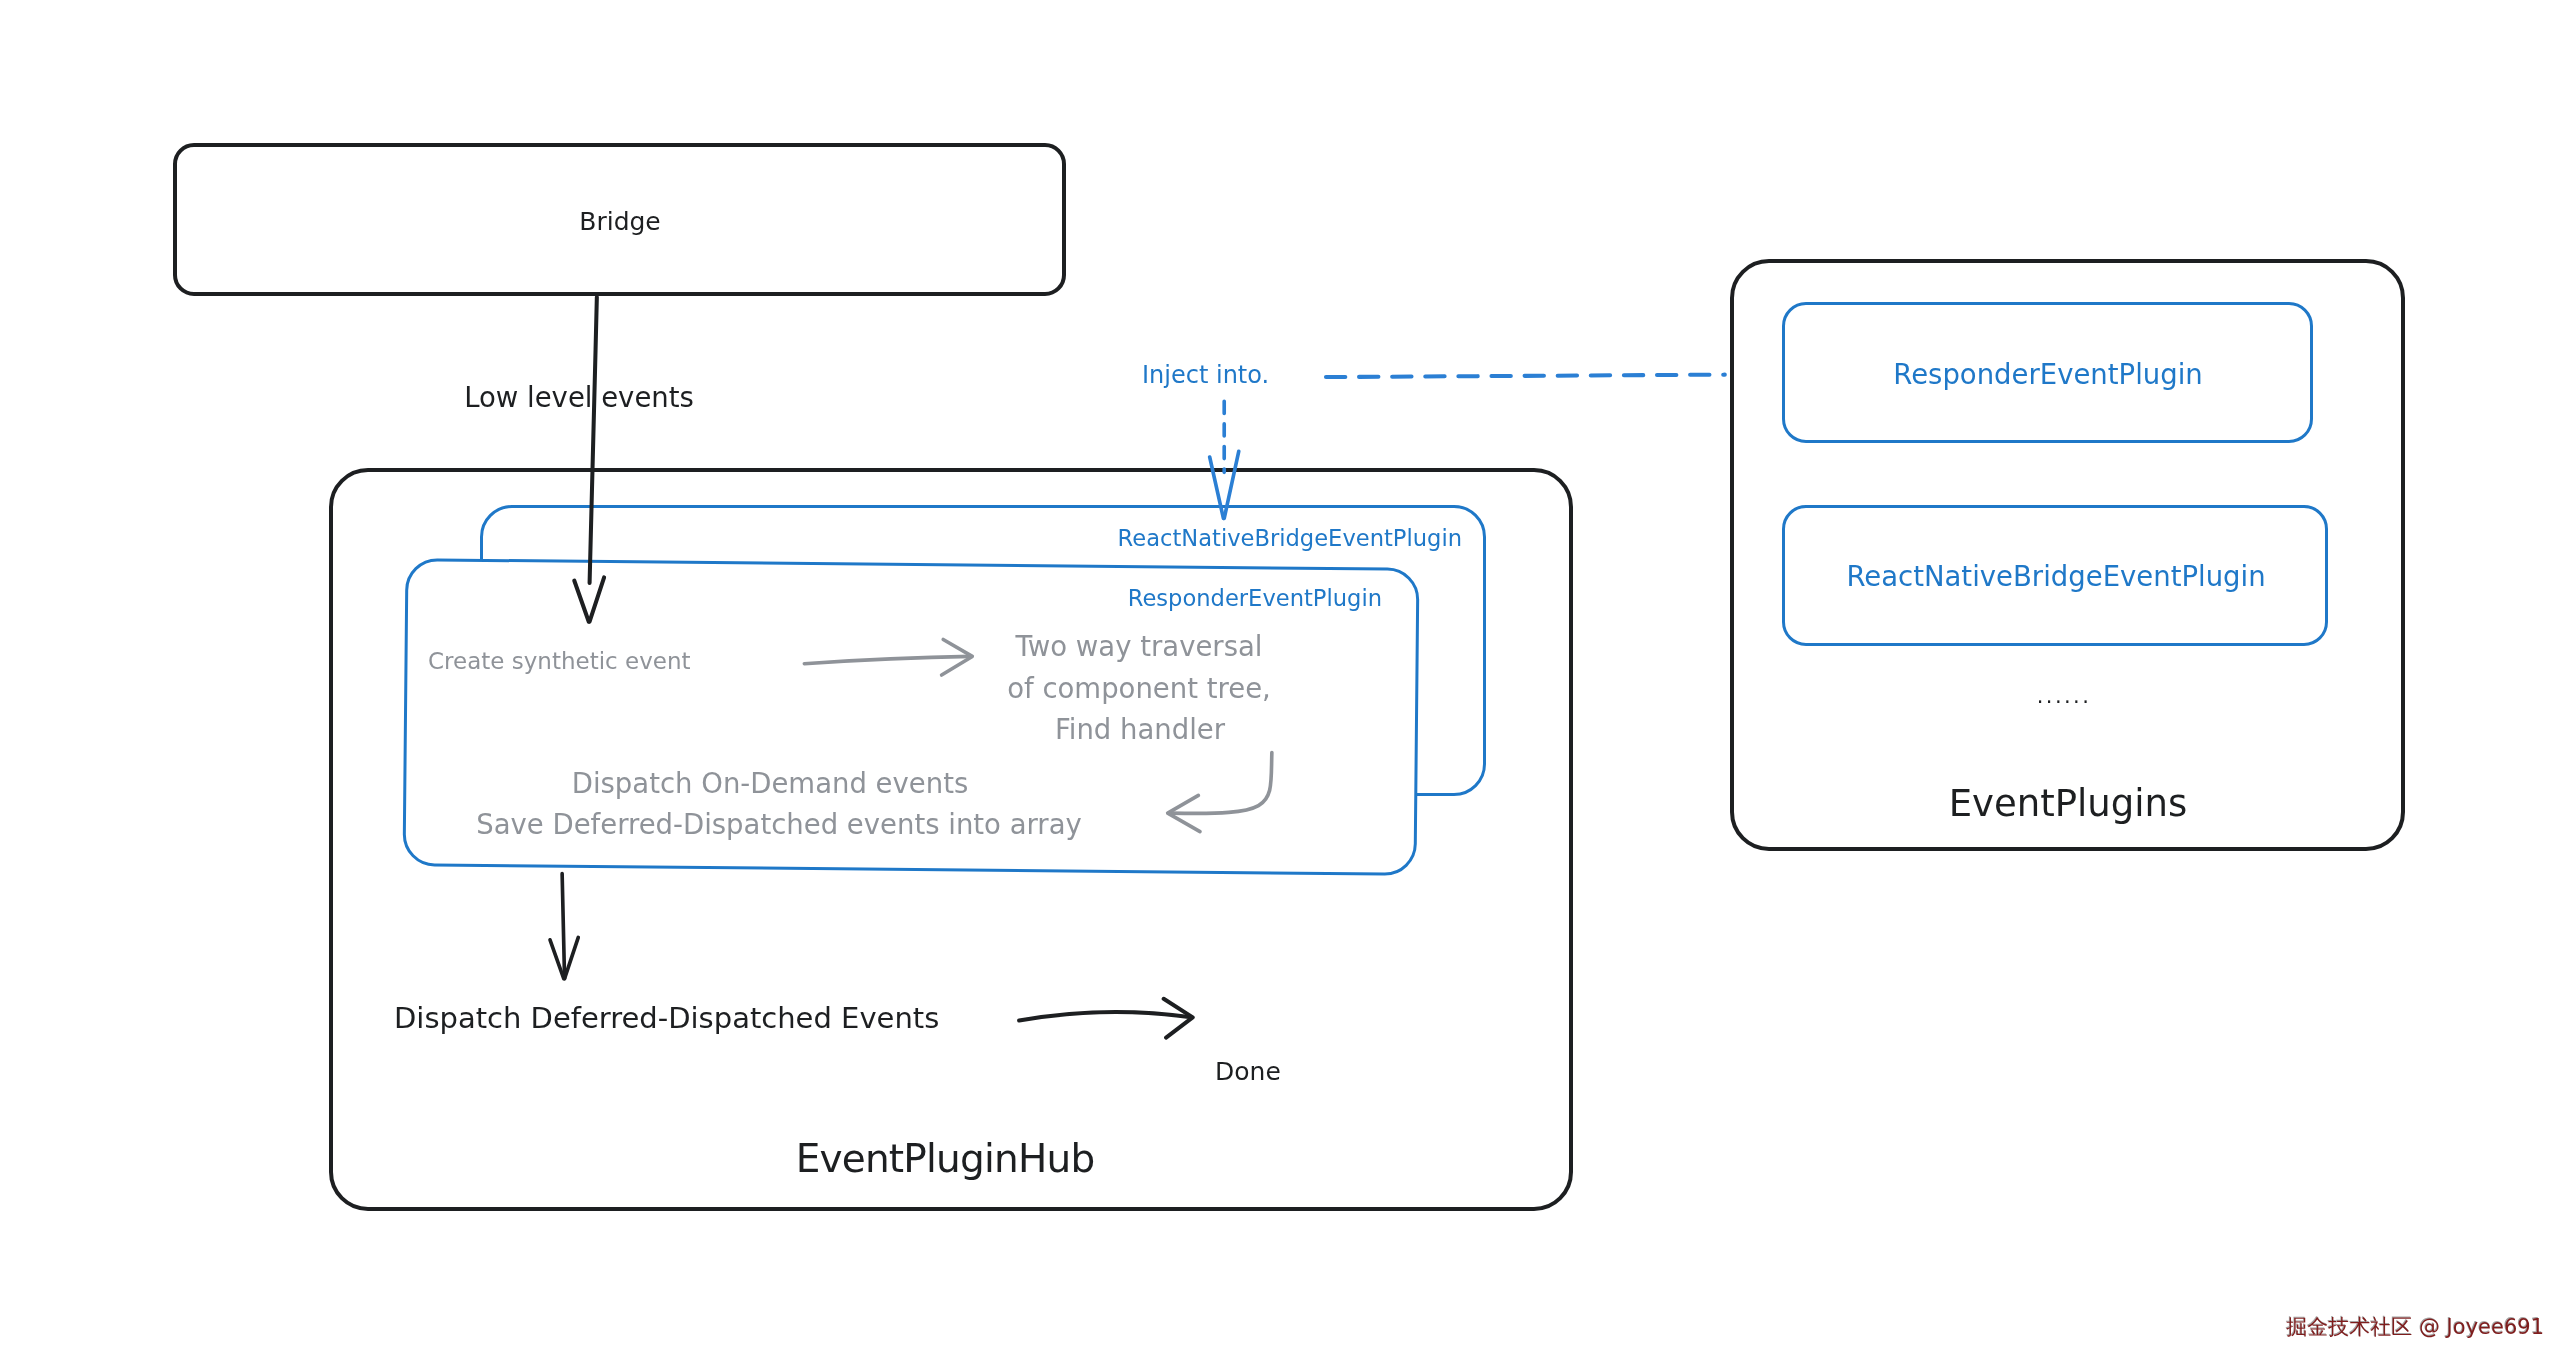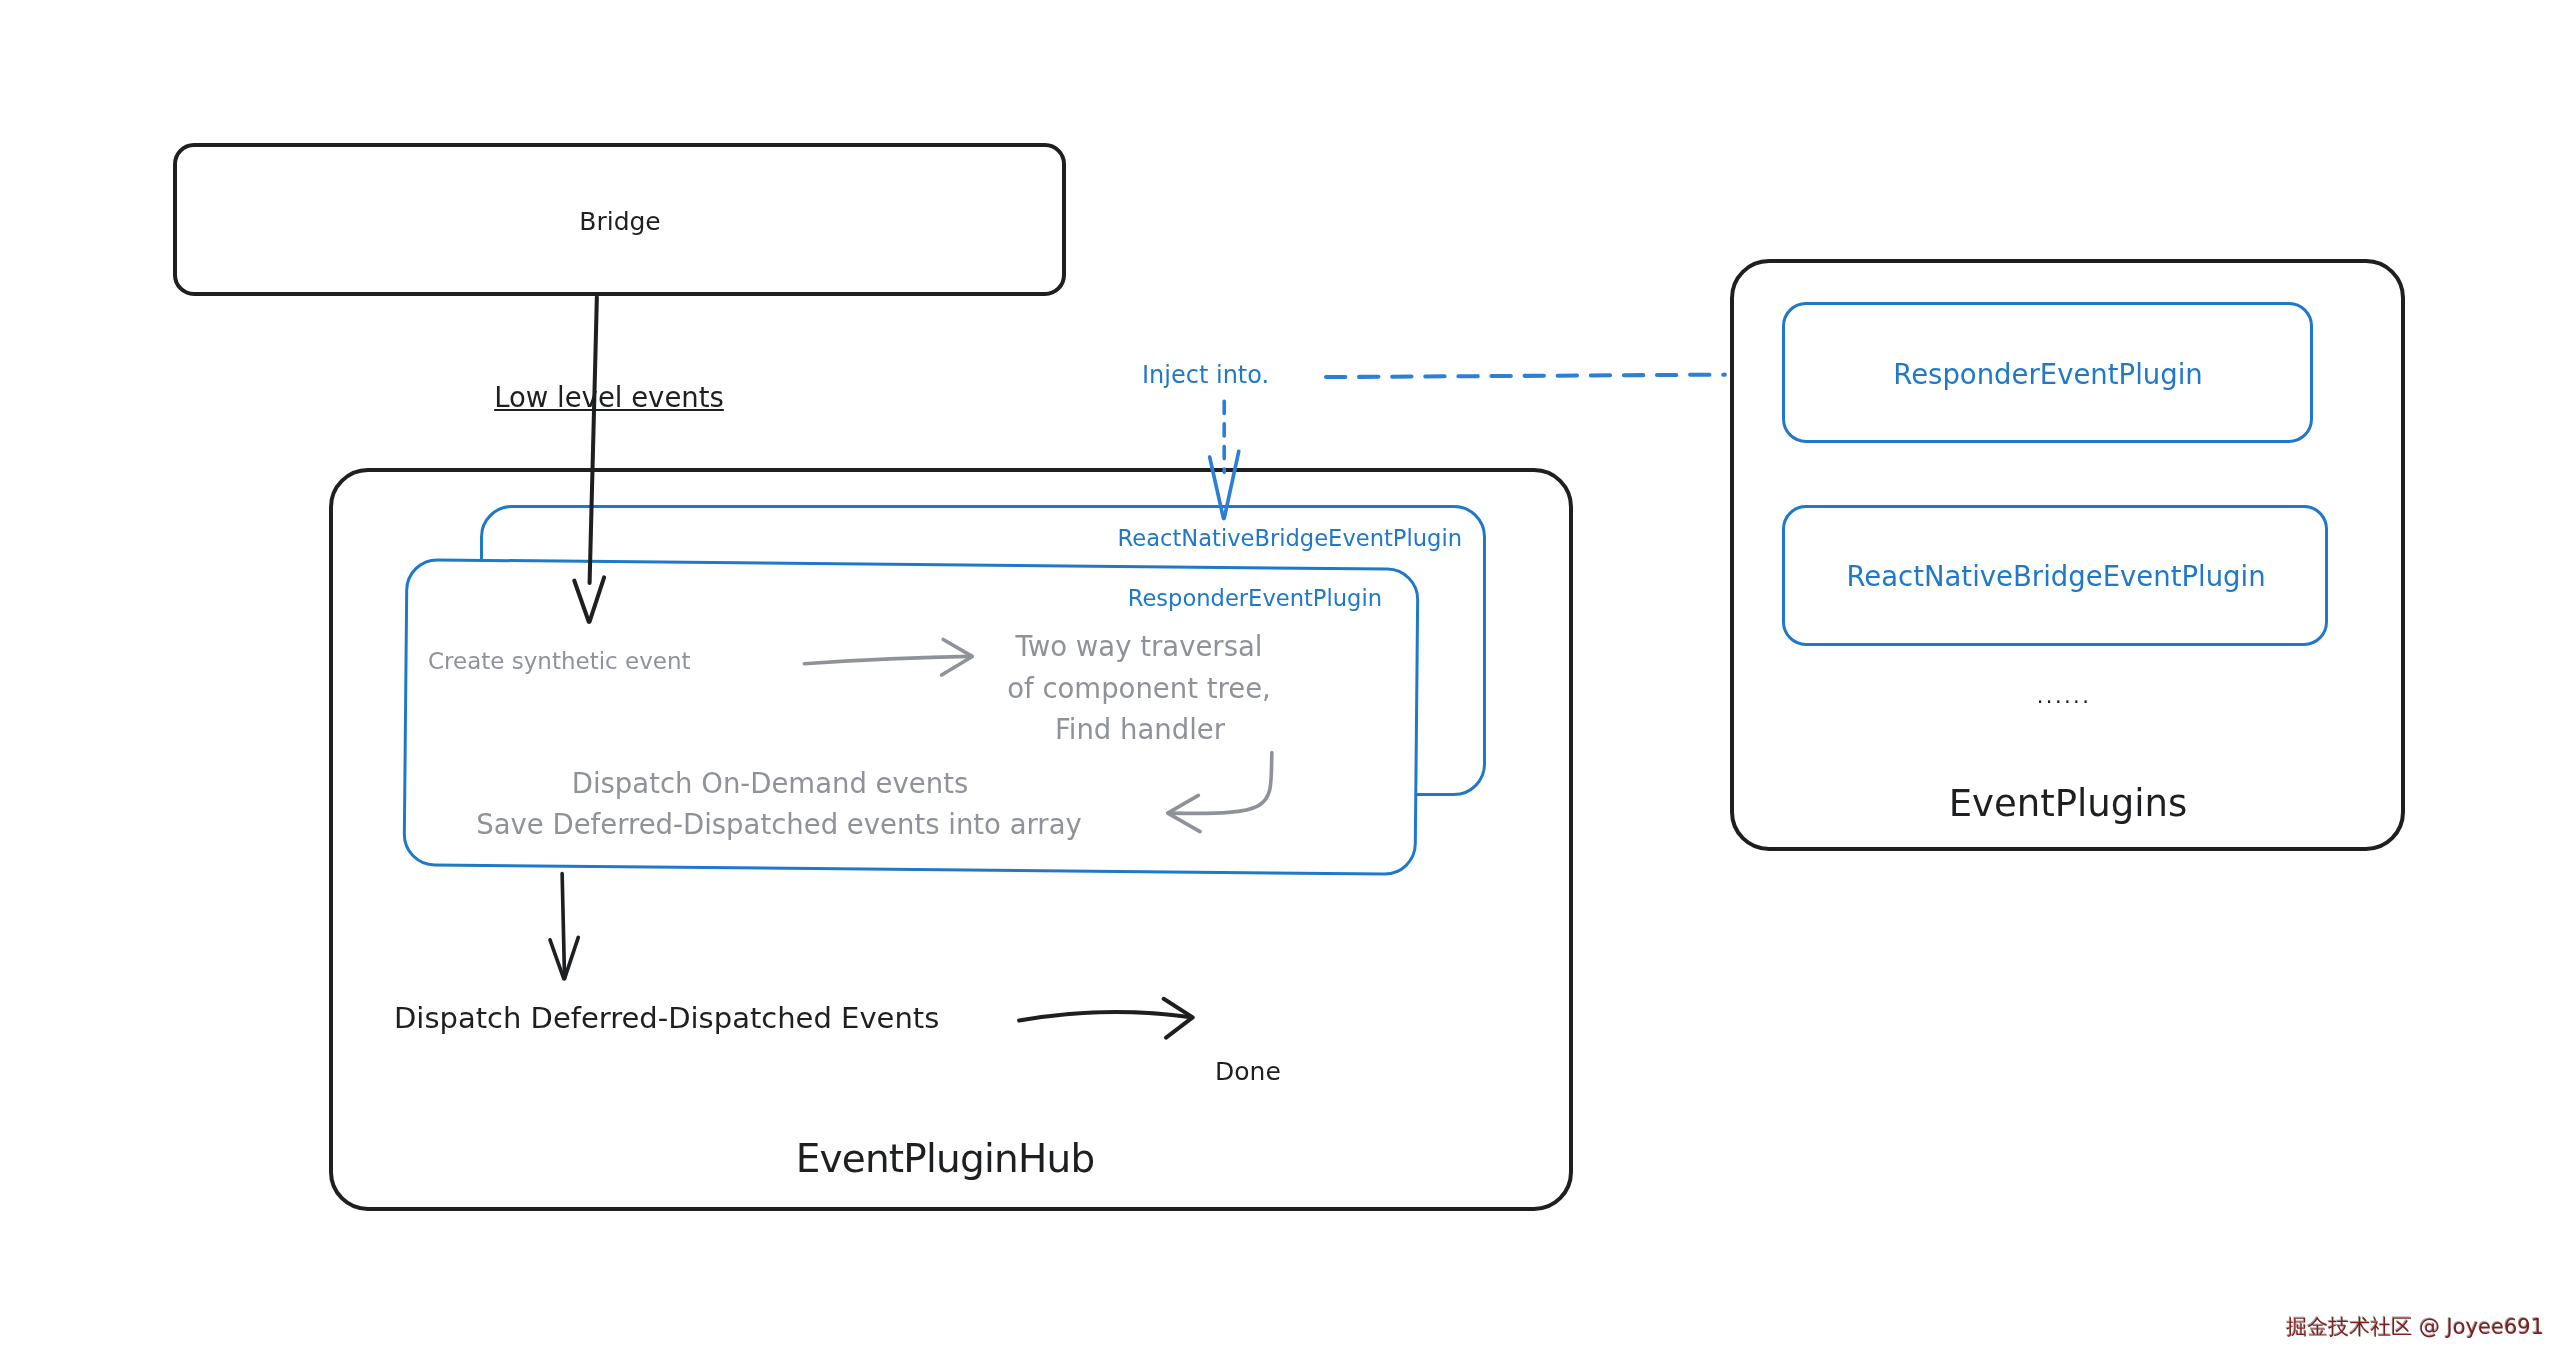--- a/index.html
+++ b/index.html
@@ -14,21 +14,21 @@
   .lc{transform:translateY(-50%);}          
   .rc{transform:translateY(-50%);}          
 
   .black{color:#1d1f21;}
   .gray{color:#8f9399;}
   .blue{color:#1f78c8;}
 
   
   #bridge-box{left:173px;top:143px;width:893px;height:153px;border-width:4px;border-radius:21px;z-index:1;}
   #bridge-label{left:620px;top:221px;font-size:25px;z-index:4;}
-  #low-level-label{left:609px;top:397px;font-size:27.5px;z-index:4;text-decoration:underline;}
+  #low-level-label{left:579px;top:397px;font-size:27.5px;z-index:4;}
 
   #hub-box{left:329px;top:468px;width:1244px;height:743px;border-width:4px;border-radius:39px;z-index:1;}
   #back-box{left:480px;top:505px;width:1006px;height:291px;border-width:3.2px;border-radius:32px;z-index:2;}
   #front-box{left:404px;top:563px;width:1014px;height:308px;border-width:3.2px;border-radius:32px;z-index:3;transform:rotate(0.55deg);}
   #back-box-label{right:1114px;top:538px;font-size:22.6px;z-index:4;}
   #front-box-label{right:1194px;top:598px;font-size:22.6px;z-index:4;}
 
   #create-label{left:428px;top:661px;font-size:23px;z-index:4;}
   #traverse-line1{left:1139px;top:646px;font-size:27.5px;z-index:4;}
   #traverse-line2{left:1139px;top:688px;font-size:27.5px;z-index:4;}

